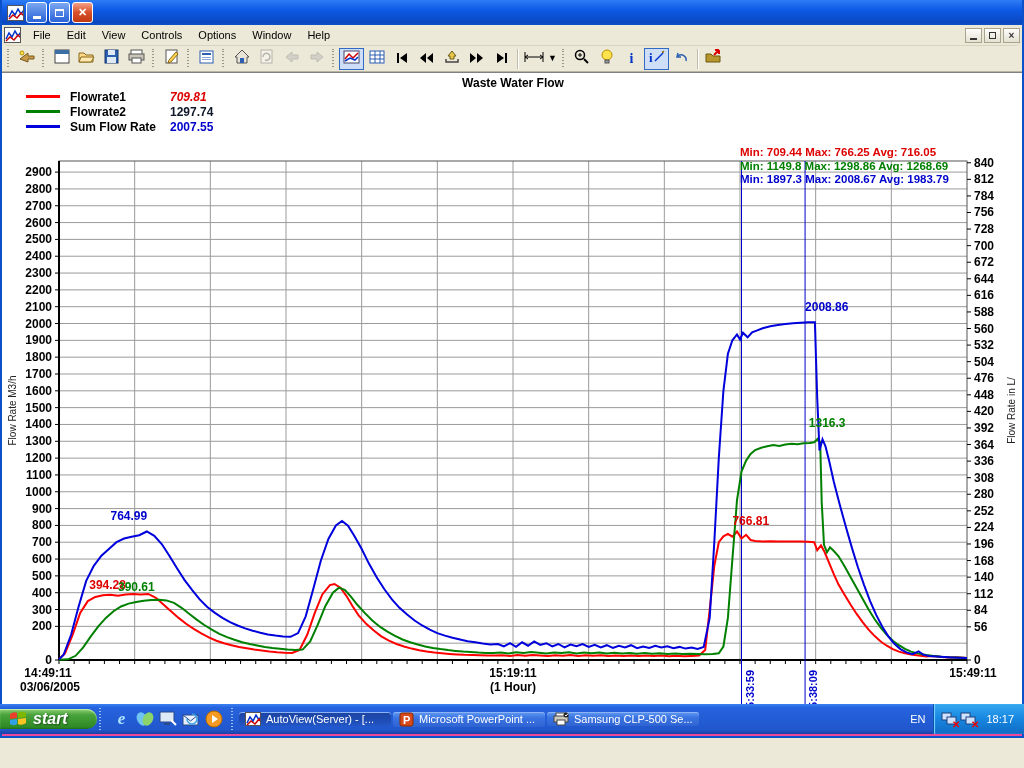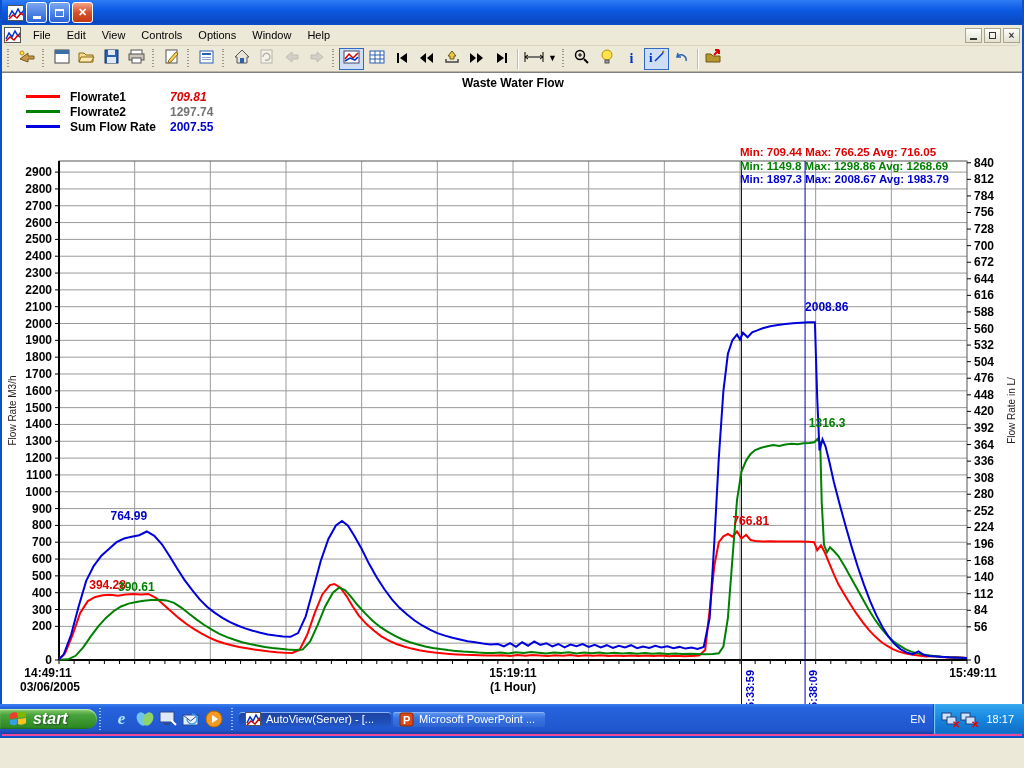--- a/index.html
+++ b/index.html
@@ -526,21 +526,21 @@
         </svg>
       <div class="legend">
         <div class="legend-row">
           <span class="legend-line" style="background: rgb(255, 0, 0);"></span>
           <span class="legend-label">Flowrate1</span>
           <span class="legend-value" style="color: rgb(221, 0, 0); font-style: italic;">709.81</span>
         </div>
         <div class="legend-row">
           <span class="legend-line" style="background: rgb(0, 128, 0);"></span>
           <span class="legend-label">Flowrate2</span>
-          <span class="legend-value" style="color: #737373;">1297.74</span>
+          <span class="legend-value" style="color: #0f172a;">1297.74</span>
         </div>
         <div class="legend-row">
           <span class="legend-line" style="background: rgb(0, 0, 221);"></span>
           <span class="legend-label">Sum Flow Rate</span>
           <span class="legend-value" style="color: rgb(0, 0, 204);">2007.55</span>
         </div>
       </div>
     </div>
 
     <div class="statusbar">
@@ -601,20 +601,30 @@
           </svg>
         </span>
       <span class="tlabel">AutoView(Server) - [...</span>
     </div>
     <div class="task-btn">
       <svg width="15" height="15">
           <rect x="1" y="1" width="13" height="13" rx="2" fill="#d84a1b" stroke="#8a2a00"></rect>
           <text x="4" y="12" font-size="11" font-weight="bold" fill="#fff" font-family="Liberation Sans,sans-serif">P</text>
         </svg>
       <span class="tlabel">Microsoft PowerPoint ...</span>
+    </div>
+    <div class="task-btn">
+      <svg width="16" height="14">
+          <rect x="3" y="1" width="10" height="4" fill="#fff" stroke="#444"></rect>
+          <rect x="1" y="4" width="14" height="6" fill="#cfcbbe" stroke="#444"></rect>
+          <rect x="4" y="8" width="8" height="5" fill="#fff" stroke="#444"></rect>
+          <circle cx="13" cy="3" r="2.5" fill="#222"></circle>
+          <path d="M12,3 l1,1 l2,-2.5" stroke="#fff" fill="none"></path>
+        </svg>
+      <span class="tlabel">Samsung CLP-500 Se...</span>
     </div>
     <div class="tray">
       <span class="lang-ind">EN</span>
       <div class="tray-box">
         <span class="tray-ico"><svg width="17" height="16">
               <rect x="1" y="2" width="9" height="7" fill="#cfe2ff" stroke="#20407a"></rect>
               <rect x="6" y="6" width="9" height="7" fill="#cfe2ff" stroke="#20407a"></rect>
             </svg><span class="x">✕</span></span>
         <span class="tray-ico"><svg width="17" height="16">
               <rect x="1" y="2" width="9" height="7" fill="#cfe2ff" stroke="#20407a"></rect>

